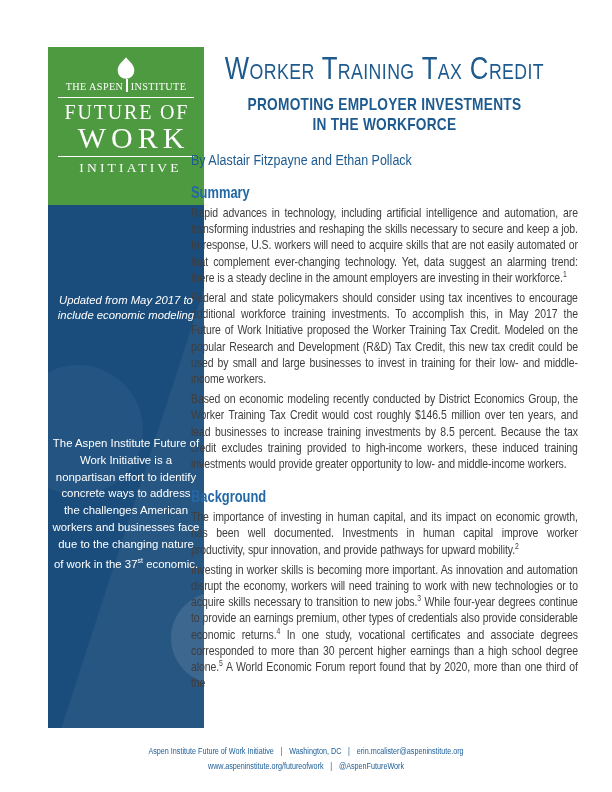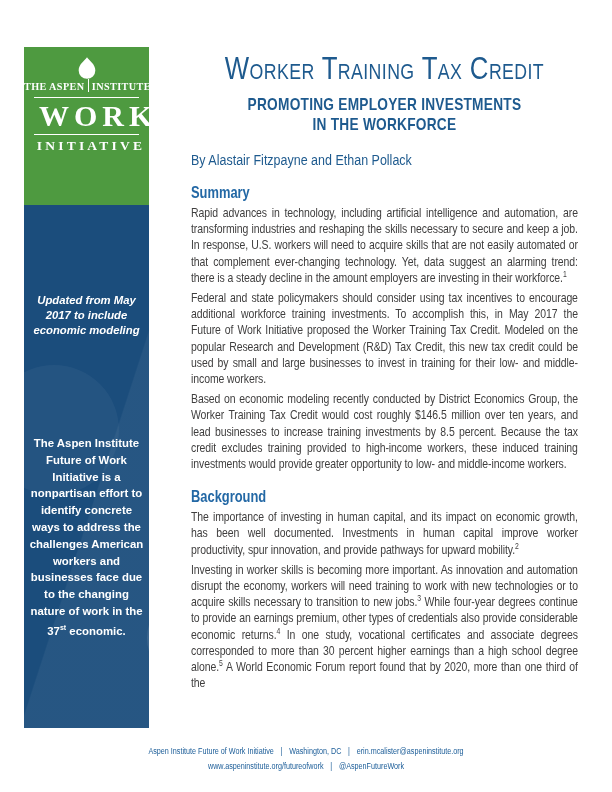--- a/index.html
+++ b/index.html
@@ -1,20 +1,20 @@
 <!DOCTYPE html>
 <html><head>
 <meta charset="utf-8">
 <style>
   html,body{margin:0;padding:0;background:#fff;}
   .page{position:relative;width:612px;height:792px;background:#ffffff;overflow:hidden;
         font-family:"Liberation Sans", sans-serif;}
 
   
-  .sidebar{position:absolute;left:24px;top:47px;width:125px;font-weight:bold;}
+  .sidebar{position:absolute;left:48px;top:47px;width:156px;}
   .logo-block{height:158px;background:#4e9a40;color:#fff;text-align:center;
               font-family:"Liberation Serif", serif;box-sizing:border-box;padding-top:9px;}
   .leaf{display:block;margin:0 auto -1px auto;}
   .org-line{font-size:10.2px;letter-spacing:.4px;white-space:nowrap;line-height:14px;}
   .org-bar{display:inline-block;width:1.3px;height:13px;background:#fff;vertical-align:-2px;margin:0 3px;}
   .logo-rule{height:1px;background:#fff;margin:3px 10px;}
   .logo-future{font-size:20px;letter-spacing:1.8px;padding-left:1.8px;line-height:22px;}
   .logo-work{font-size:30px;letter-spacing:5px;padding-left:15px;line-height:30px;}
   .logo-initiative{font-size:13.5px;letter-spacing:3.2px;padding-left:9px;line-height:16px;margin-top:2px;}
 
@@ -57,20 +57,21 @@
 
   <aside class="sidebar">
     <div class="logo-block">
       <svg class="leaf" width="20" height="24" viewBox="0 0 24 28">
         <path d="M12 1 C14.5 5 22 9 22 17 A10 10 0 0 1 2 17 C2 9 9.5 5 12 1 Z" fill="#ffffff"></path>
       </svg>
       <div class="org-line">
         <span>THE ASPEN</span><span class="org-bar"></span><span>INSTITUTE</span>
       </div>
       <div class="logo-rule"></div>
+      <div class="logo-future">FUTURE OF</div>
       <div class="logo-work">WORK</div>
       <div class="logo-rule"></div>
       <div class="logo-initiative">INITIATIVE</div>
     </div>
 
     <div class="info-panel">
       <div class="watermark wm-2"></div>
       <div class="watermark wm-1"></div>
 
 

